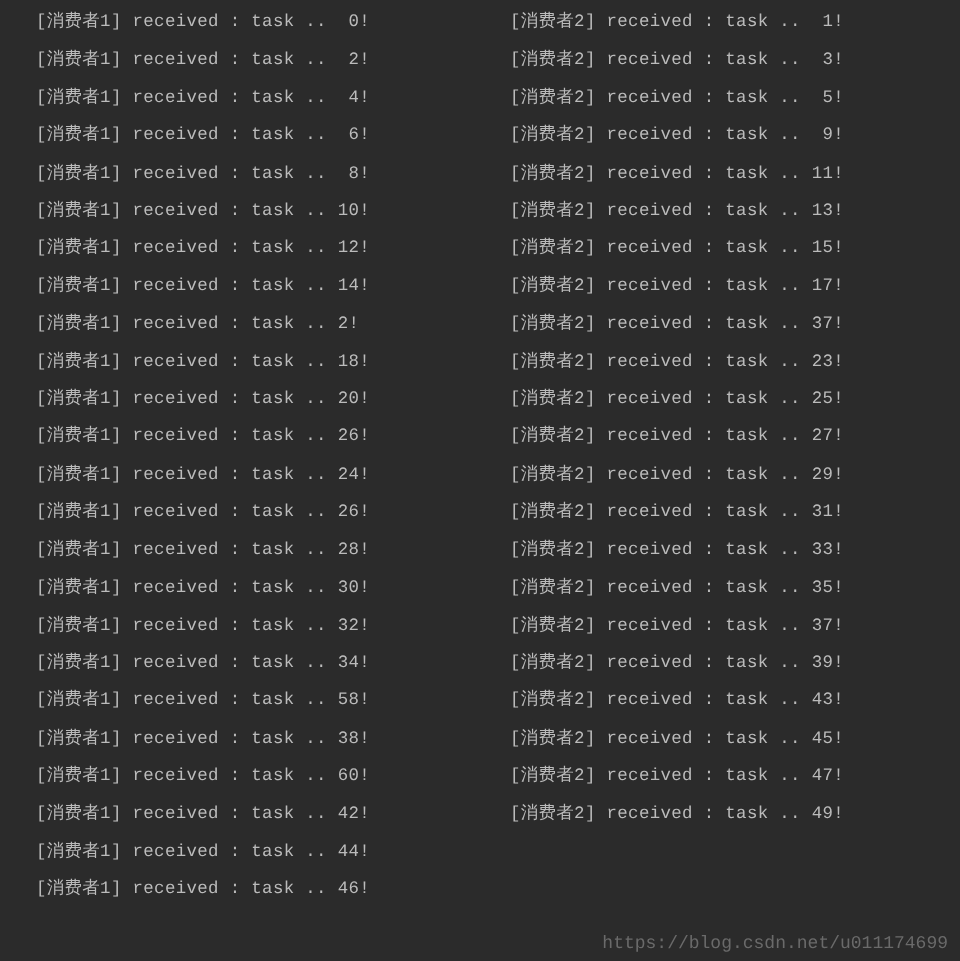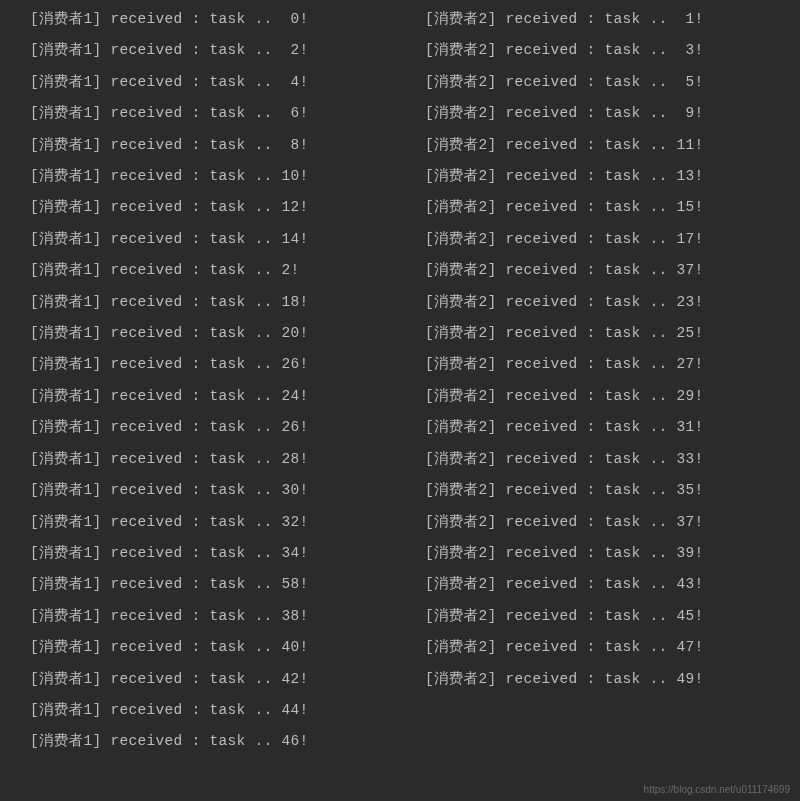--- a/index.html
+++ b/index.html
@@ -33,22 +33,22 @@
     .console-line {
       white-space: pre;
       line-height: 31.4px;
       letter-spacing: 0.3px;
     }
     .watermark {
       position: absolute;
       bottom: 6px;
       right: 10px;
       color: #6a6a6a;
-      font-size: 10px;
-      font-family: Liberation Sans, sans-serif;
+      font-size: 15px;
+      font-family: Liberation Mono, monospace;
       margin-left: 20px;
     }
   </style>
 </head>
 <body>
 
 <div class="console-container">
   <div class="console-column" id="col-left">
       <div class="console-line">[消费者1] received : task ..  0!</div>
       <div class="console-line">[消费者1] received : task ..  2!</div>
@@ -63,21 +63,21 @@
       <div class="console-line">[消费者1] received : task .. 20!</div>
       <div class="console-line">[消费者1] received : task .. 26!</div>
       <div class="console-line">[消费者1] received : task .. 24!</div>
       <div class="console-line">[消费者1] received : task .. 26!</div>
       <div class="console-line">[消费者1] received : task .. 28!</div>
       <div class="console-line">[消费者1] received : task .. 30!</div>
       <div class="console-line">[消费者1] received : task .. 32!</div>
       <div class="console-line">[消费者1] received : task .. 34!</div>
       <div class="console-line">[消费者1] received : task .. 58!</div>
       <div class="console-line">[消费者1] received : task .. 38!</div>
-      <div class="console-line">[消费者1] received : task .. 40!</div>
+      <div class="console-line">[消费者1] received : task .. 60!</div>
       <div class="console-line">[消费者1] received : task .. 42!</div>
       <div class="console-line">[消费者1] received : task .. 44!</div>
       <div class="console-line">[消费者1] received : task .. 46!</div>
     </div>
   <div class="console-column" id="col-right">
       <div class="console-line">[消费者2] received : task ..  1!</div>
       <div class="console-line">[消费者2] received : task ..  3!</div>
       <div class="console-line">[消费者2] received : task ..  5!</div>
       <div class="console-line">[消费者2] received : task ..  9!</div>
       <div class="console-line">[消费者2] received : task .. 11!</div>

